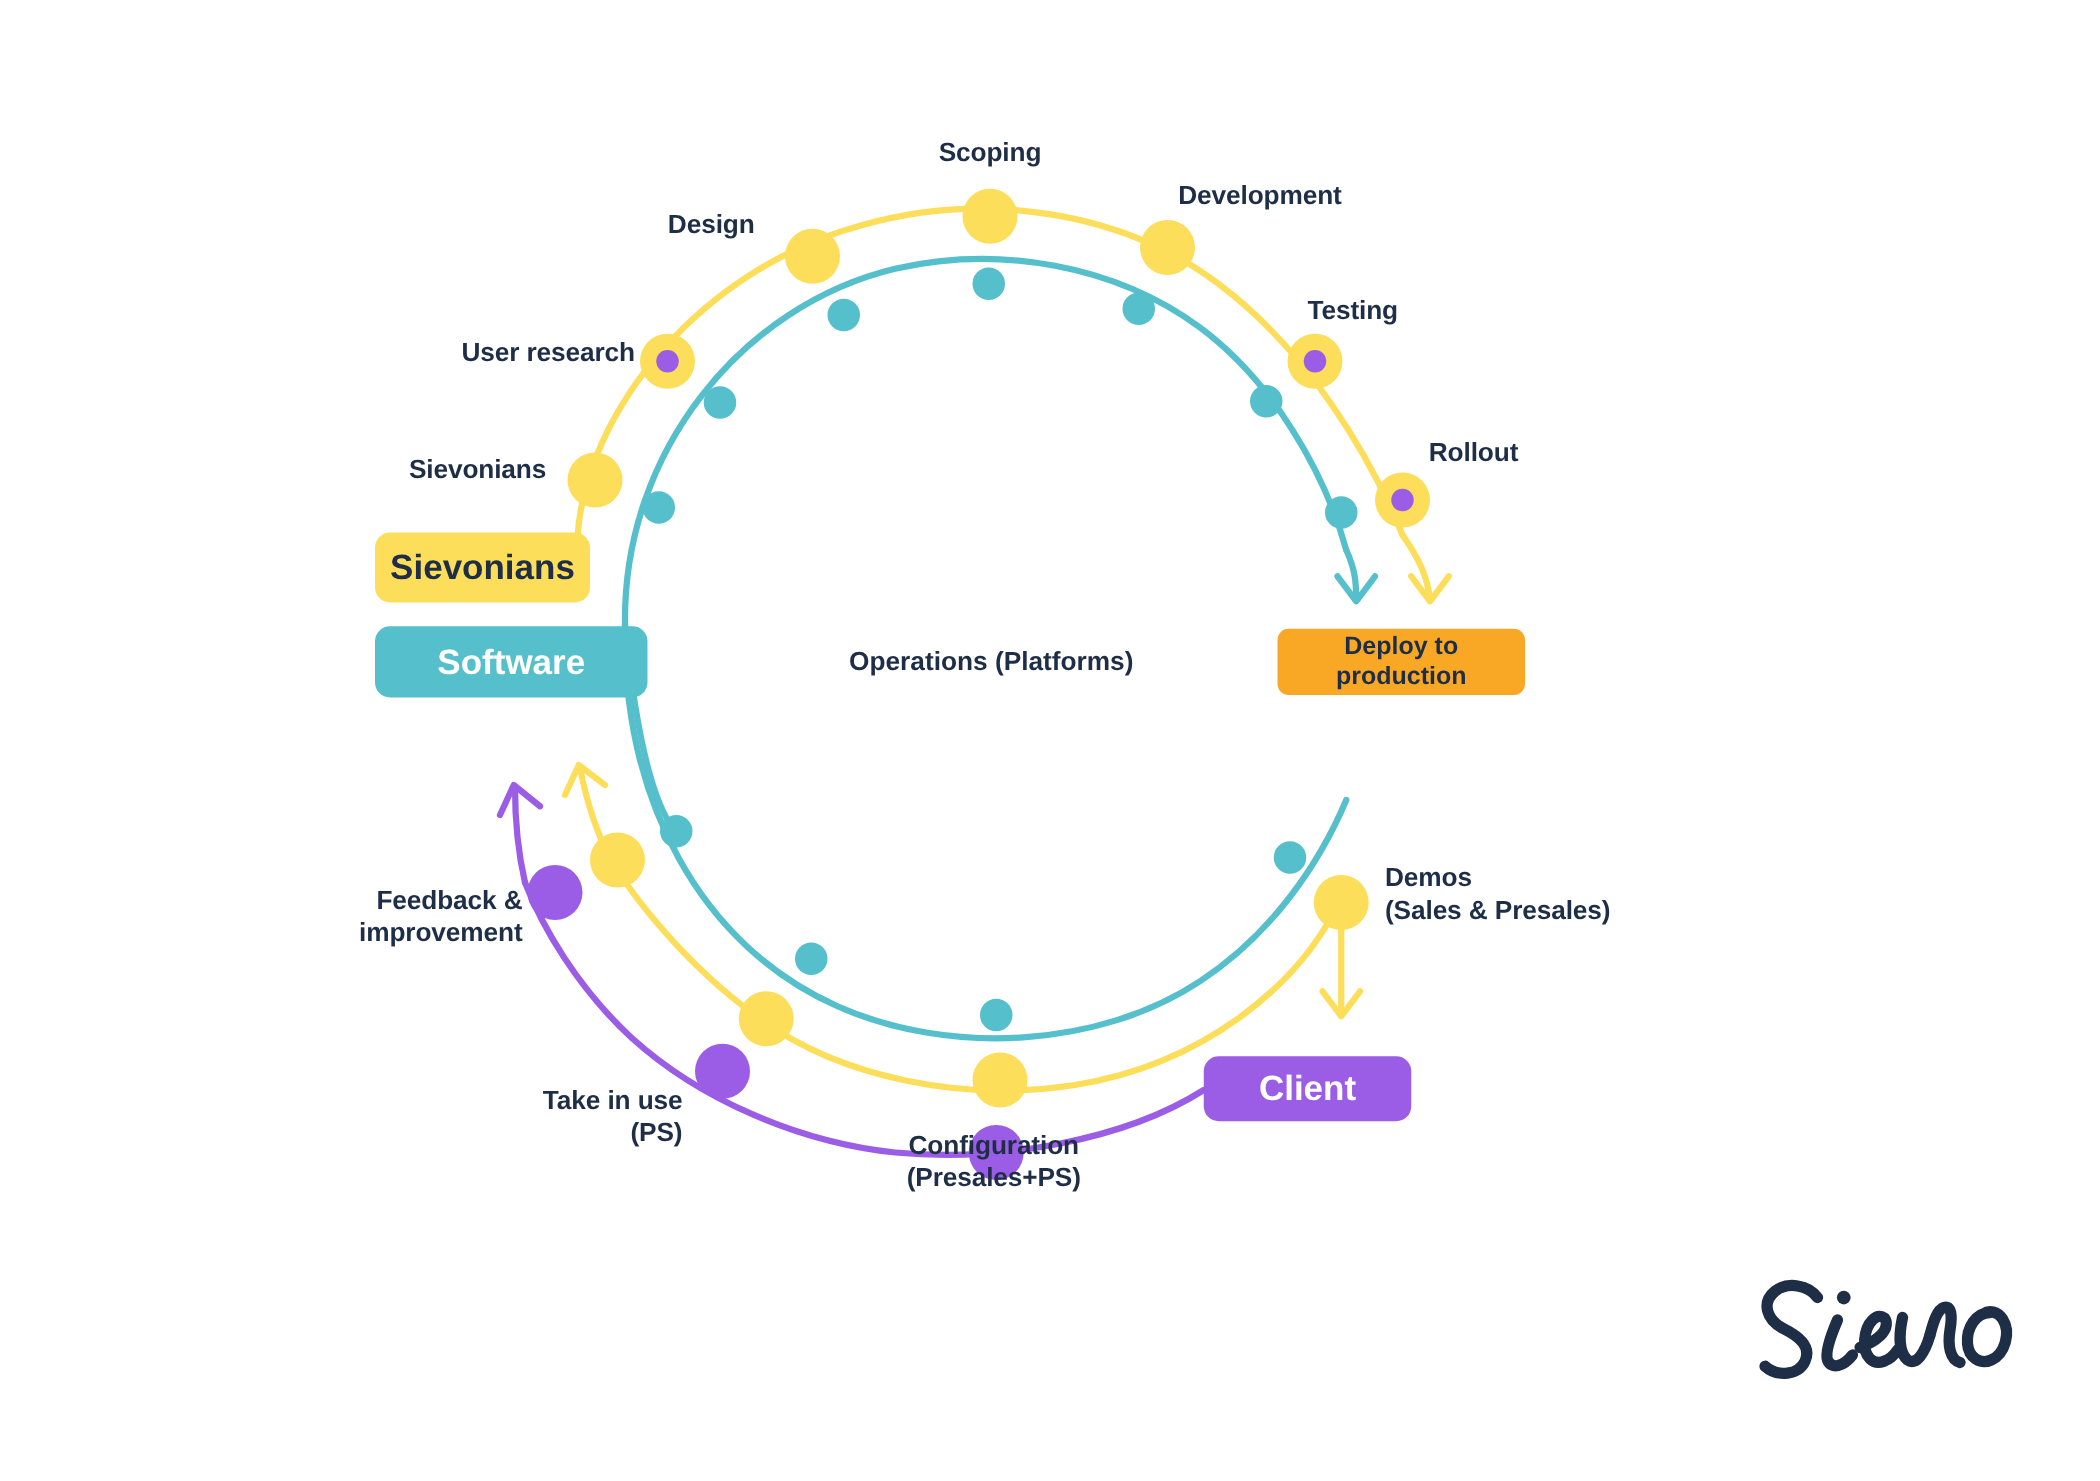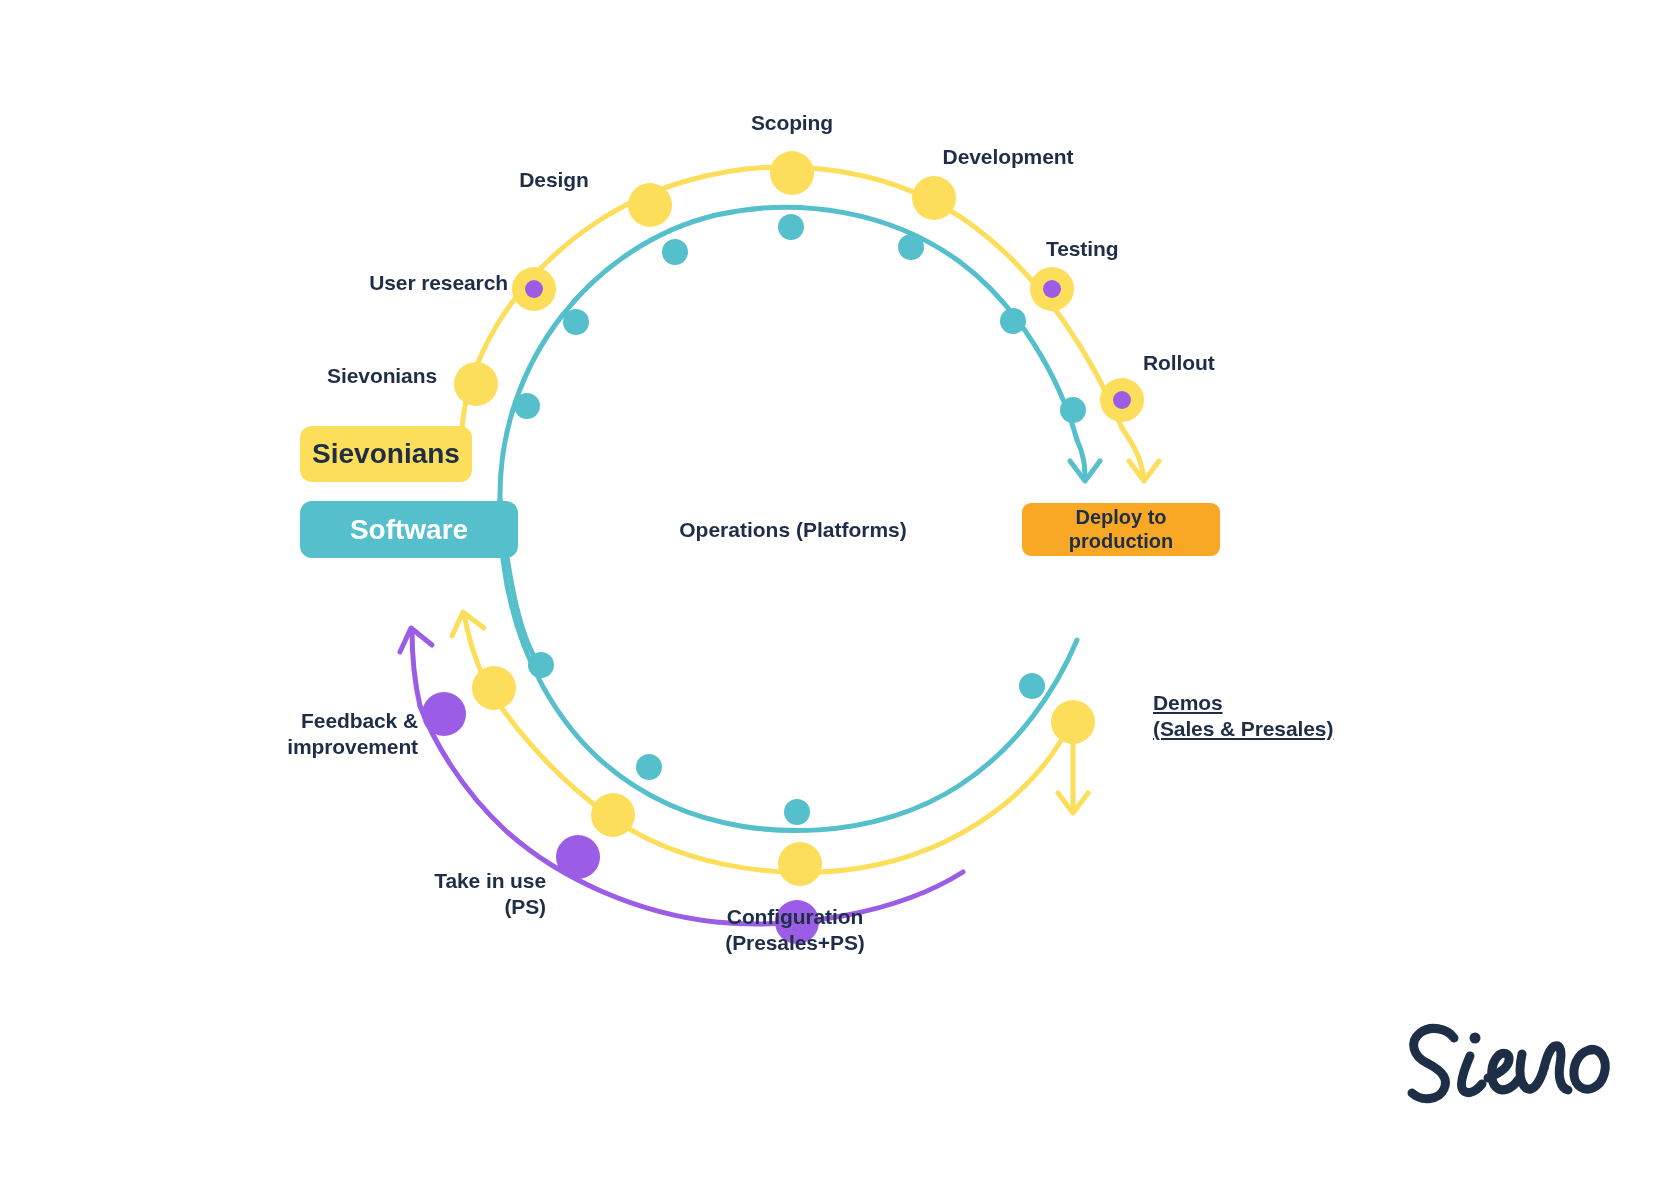--- a/index.html
+++ b/index.html
@@ -171,47 +171,48 @@
       <circle cx="83" cy="18" r="5.5" fill="#1E2E47"></circle>
       <path d="M 96,58 C 106,54 116,48 117,40 C 118,33 111,31 106,36 C 99,43 97,60 104,67 C 110,73 120,69 126,60" fill="none" stroke="#1E2E47" stroke-width="9" stroke-linecap="round"></path>
       <path d="M 130,34 C 127,48 127,62 134,68 C 141,73 148,62 152,48" fill="none" stroke="#1E2E47" stroke-width="9" stroke-linecap="round"></path>
       <path d="M 152,48 C 155,36 158,28 163,26 C 169,24 170,32 168,44 C 166,56 168,68 176,70" fill="none" stroke="#1E2E47" stroke-width="9" stroke-linecap="round"></path>
       <path d="M 200,30 C 189,30 181,42 182,55 C 183,66 192,72 201,68 C 212,63 217,46 210,35 C 206,29 199,28 195,31" fill="none" stroke="#1E2E47" stroke-width="9" stroke-linecap="round"></path>
     </g>
   </svg>
 
   <div class="node-label lbl-center" style="left:792px; top:110px;">Scoping</div>
 
-  <div class="node-label lbl-center" style="left:554px; top:167px;">Design</div>
+  <div class="node-label lbl-center" style="left:569px; top:167px;">Design</div>
 
   <div class="node-label lbl-center" style="left:1008px; top:144px;">Development</div>
 
   <div class="node-label lbl-left" style="left:508px; top:254px;margin-top:16px;">User research</div>
 
   <div class="node-label lbl-right" style="left:1046px; top:236px;">Testing</div>
 
   <div class="node-label lbl-left" style="left:437px; top:363px;">Sievonians</div>
 
   <div class="node-label lbl-right" style="left:1143px; top:350px;">Rollout</div>
 
-  <div class="node-label lbl-right" style="left:1153px; top:690px;text-decoration:underline;">Demos
+  <div class="node-label lbl-right" style="left:1108px; top:690px;">Demos
 (Sales &amp; Presales)</div>
 
   <div class="node-label lbl-left" style="left:418px; top:708px;">Feedback &amp;
 improvement</div>
 
   <div class="node-label lbl-left" style="left:546px; top:868px;">Take in use
 (PS)</div>
 
   <div class="node-label lbl-center" style="left:795px; top:904px;">Configuration
 (Presales+PS)</div>
 
   <div class="center-label">Operations (Platforms)</div>
 
   <div class="pill pill-sievonians">Sievonians</div>
 
   <div class="pill pill-software">Software</div>
 
   <div class="pill pill-deploy">Deploy to
 production</div>
 
+  <div class="pill pill-client">Client</div>
 
 </div>
 
 </body></html>

